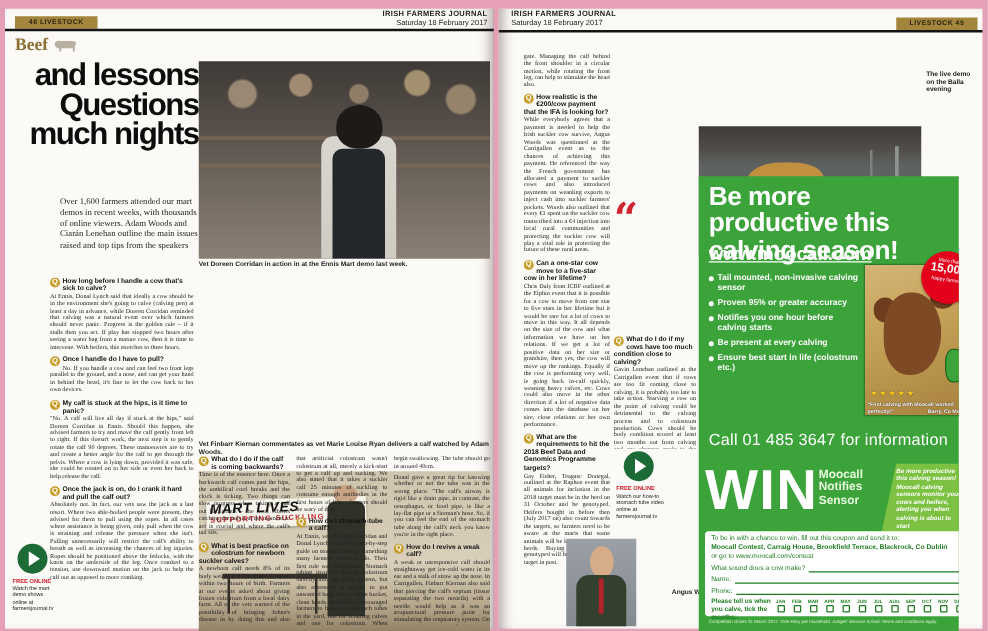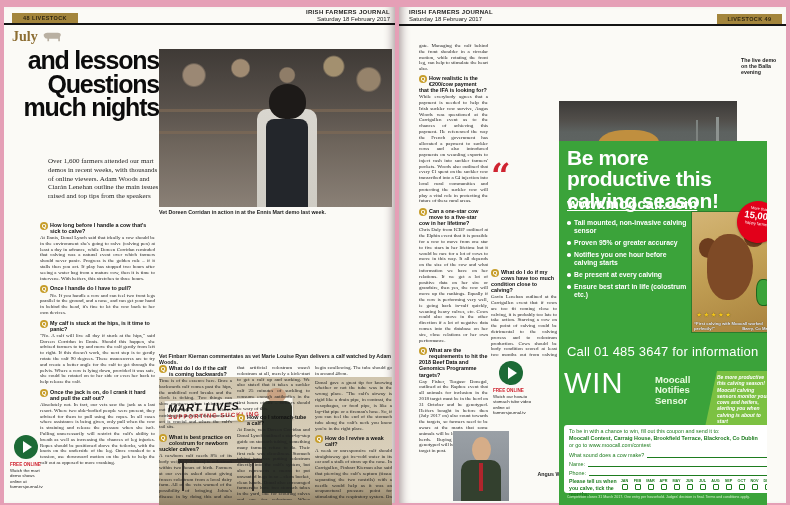--- a/index.html
+++ b/index.html
@@ -89,21 +89,21 @@
   .calfear { position:absolute; left:8%; top:22%; width:22%; height:16%; background:#6d3d1e; border-radius:50%; }
   .calfear2 { position:absolute; left:62%; top:14%; width:24%; height:15%; background:#6d3d1e; border-radius:50%; }
   .sensor { position:absolute; right:6%; bottom:22%; width:18%; height:22%; background:#3ba33a; border:1px solid #1d661d; border-radius:40%; }
   .stars { position:absolute; left:4px; bottom:13px; color:#f5c518; font-size:7px; letter-spacing:1px; text-shadow:0 0 1px #333; }
   .testi { position:absolute; left:2px; right:2px; bottom:1px; font-size:4.2px; font-weight:bold; color:#fff; text-shadow:0 0 1px #000; line-height:1.2; }
   .badge { position:absolute; border-radius:50%; background:#e2001a; color:#fff; text-align:center;
            transform:rotate(8deg); box-shadow:0 1px 2px rgba(0,0,0,.3); padding-top:6px; }
   .badge .b-s { font-size:4px; line-height:1.1; display:block; }
   .badge .b-n { font-size:9.5px; font-weight:bold; line-height:1.1; display:block; }
 
-  .winword { font-weight:normal; font-size:29px; line-height:1; letter-spacing:1px; }
+  .winword { font-weight:bold; font-size:45px; line-height:1; letter-spacing:1px; }
   .winprize { font-weight:bold; font-size:9.5px; line-height:1.1; color:#eafbe0; }
   .wintip { background:#7cc142; transform:skewX(-12deg); padding:3px 6px; }
   .wintip .wt { transform:skewX(12deg); font-style:italic; font-weight:bold; font-size:5px; line-height:1.25; color:#fff; }
 
   .coupon { background:#fff; border-radius:3px; color:#1e7c1f; padding:3px 5px; }
   .cline { font-size:5.4px; line-height:1.3; }
   .fieldrow { display:flex; align-items:flex-end; font-size:5.4px; margin-top:3px; }
   .fieldline { flex:1; border-bottom:1px solid #1e7c1f; height:6px; margin-left:3px; }
   .months { display:flex; gap:2px; margin-top:1px; }
   .mo { display:flex; flex-direction:column; align-items:center; width:11px; }
@@ -124,21 +124,21 @@
 
     <div class="abs masthead" style="left:228px; top:2px; width:158px; text-align:right;">
       <div class="mh1">IRISH FARMERS JOURNAL</div>
       <div>Saturday 18 February 2017</div>
     </div>
 
     <div class="abs goldtab" style="left:8px; top:6px; width:66px; height:10px;">48 LIVESTOCK</div>
     <div class="abs rule" style="left:0; top:16px; width:391px;"></div>
 
     <div class="abs beef" style="left:8px; top:22px;">
-      <span>July</span>
+      <span>Beef</span>
       <svg class="cowicon" viewBox="0 0 24 14">
         <path d="M2 4 Q4 1 8 2 L19 2 Q23 2 22.5 5 L21.5 7 L21.5 12 L19.5 12 L19.5 9 L8.5 9 L8.5 12 L6.5 12 L6.5 9 Q3.5 9 2.2 6 Z" fill="#b9b0a2"></path>
       </svg>
     </div>
 
     <div class="abs headline" style="left:2px; top:42px; width:153px;">
       <div>and lessons</div>
       <div>Questions</div>
       <div>much nights</div>
     </div>

